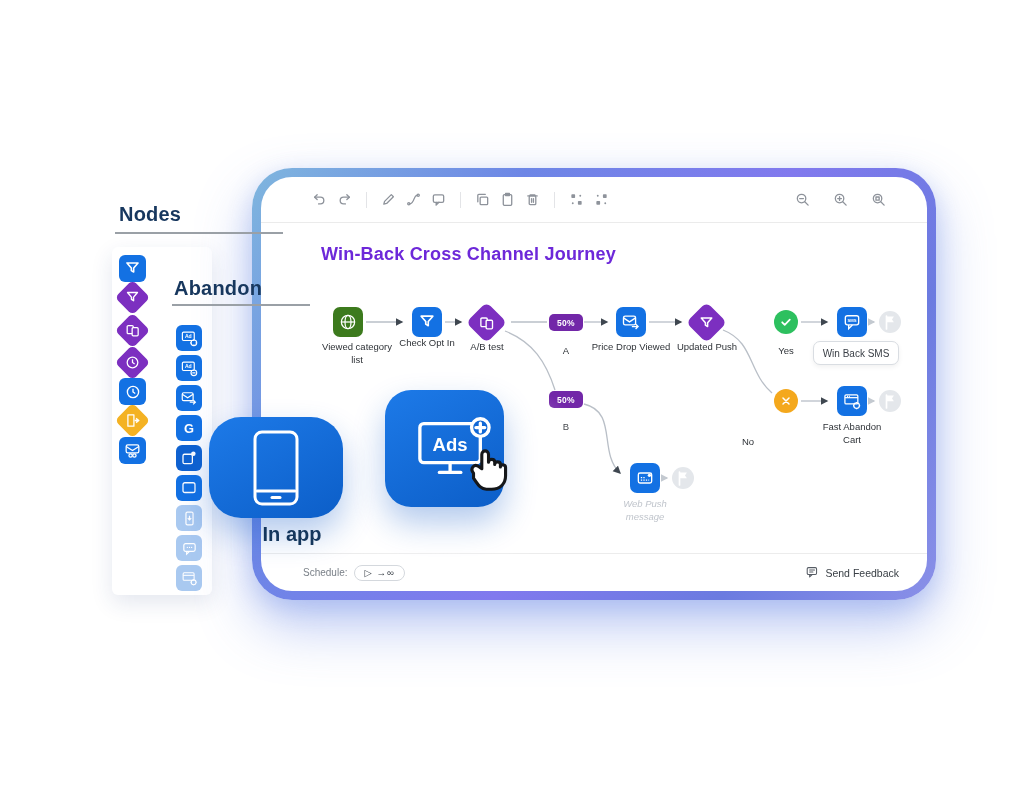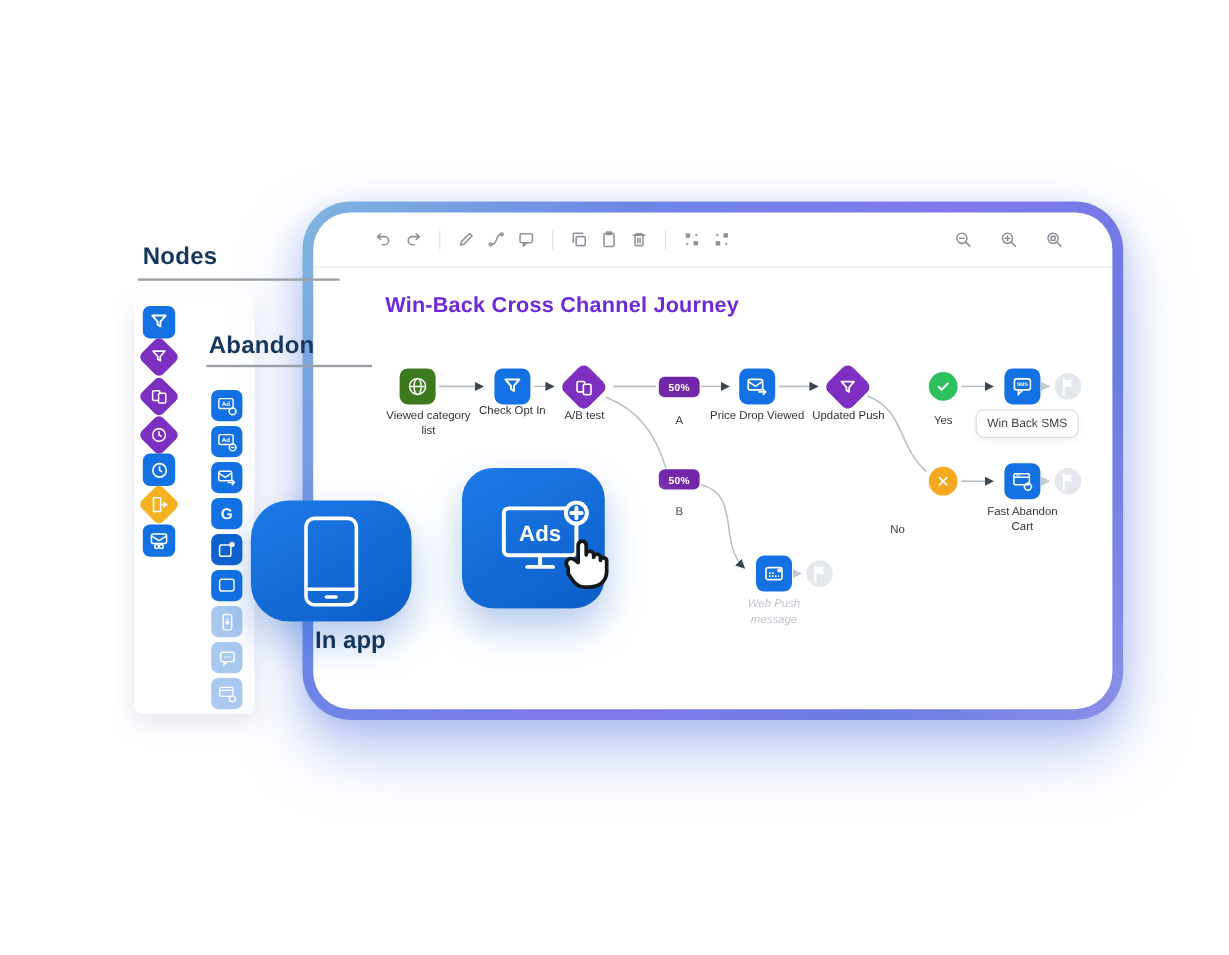--- a/index.html
+++ b/index.html
@@ -272,20 +272,32 @@
           </div>
         <div class="tbtn" style="margin-left:13px;">
             <svg viewBox="0 0 16 16">
               <circle cx="7" cy="7" r="4.5"></circle>
               <path d="M10.4 10.4L14 14"></path>
               <rect x="5.3" y="5.3" width="3.4" height="3.4"></rect>
             </svg>
           </div>
       </div>
       <div class="wtitle">Win-Back Cross Channel Journey</div>
+      <div class="wfooter">
+        <span class="sched-label">Schedule:</span>
+        <span class="sched-pill">▷ →∞</span>
+        <span class="feedback">
+          <svg viewBox="0 0 16 16">
+              <rect x="1.5" y="2" width="11.5" height="8.5" rx="1.5"></rect>
+              <path d="M4.5 10.5v3l3-3"></path>
+              <path d="M4.5 5h6M4.5 7.5h4"></path>
+            </svg>
+          <span>Send Feedback</span>
+        </span>
+      </div>
     </div>
   </div>
 
   <svg class="connectors" width="1024" height="796">
     <defs>
       <marker id="ah" markerWidth="7" markerHeight="7" refX="5" refY="3" orient="auto">
           <path d="M0 0L6 3 0 6z" fill="#3f4750"></path>
         </marker>
       <marker id="ahl" markerWidth="7" markerHeight="7" refX="5" refY="3" orient="auto">
           <path d="M0 0L6 3 0 6z" fill="#c3c9d0"></path>

